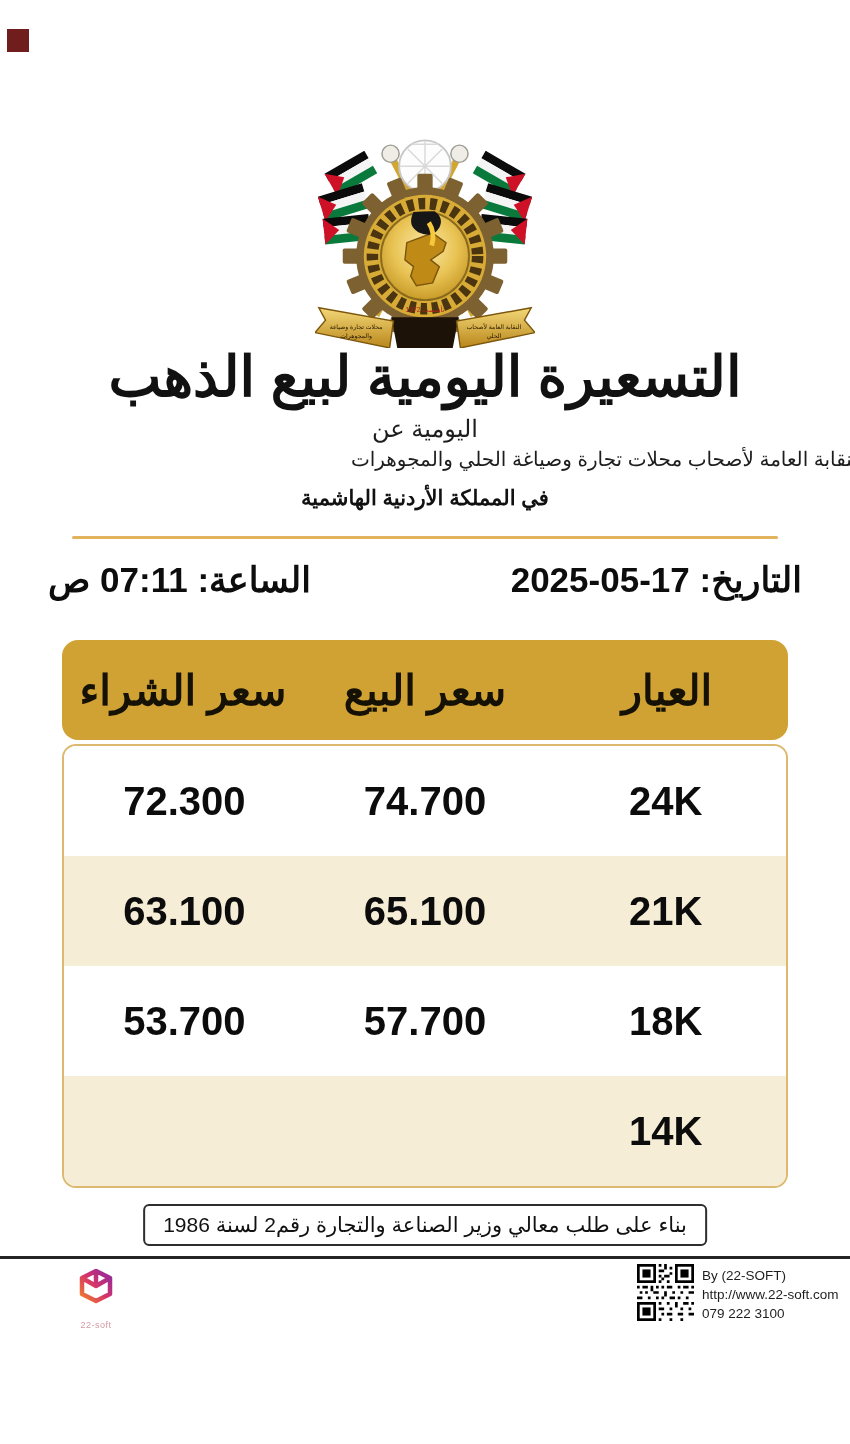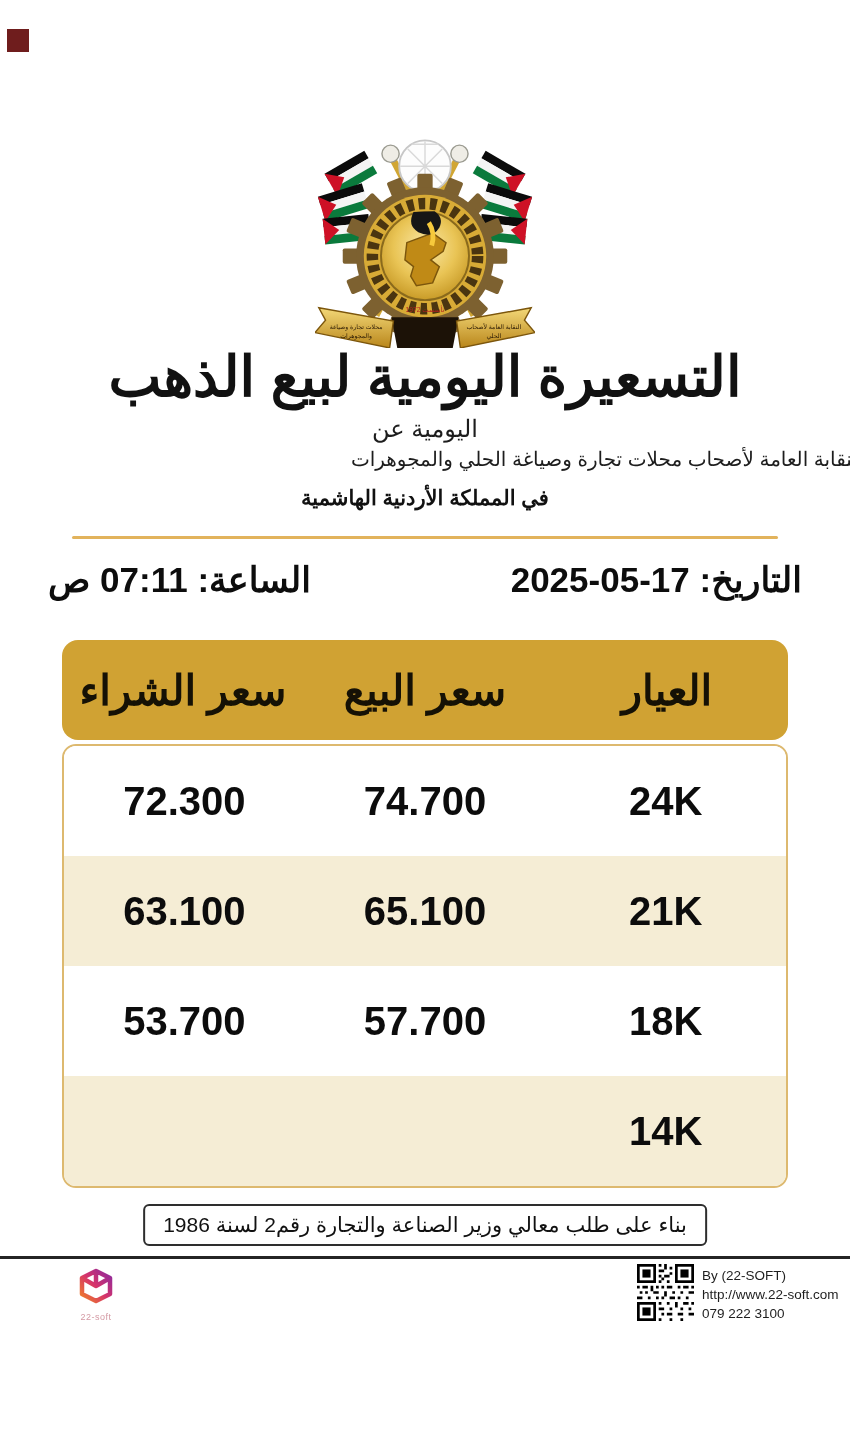--- a/index.html
+++ b/index.html
@@ -49,21 +49,21 @@
 
   .note-box {
     position:absolute; top:1204px; left:50%; transform:translateX(-50%);
     border:2px solid #2e2e2e; border-radius:6px; padding:7px 18px;
     font-size:21px; color:#111; direction:rtl; white-space:nowrap; background:#fff;
   }
 
   .footer-line { position:absolute; top:1256px; left:0; width:850px; height:3px; background:#242424; }
 
   .vendor-block { position:absolute; left:64px; top:1267px; width:64px; text-align:center; }
-  .vendor-label { font-size:9px; color:#d49aa4; letter-spacing:0.5px; margin-top:1px; }
+  .vendor-label { font-size:9px; color:#d49aa4; letter-spacing:0.5px; margin-top:9px; }
 
   .qr-block { position:absolute; left:637px; top:1264px; display:flex; gap:8px; align-items:flex-start; }
   .qr-credit { font-size:13.5px; color:#1e1e1e; line-height:1.42; padding-top:2px; white-space:nowrap; }
 </style>
 </head>
 <body>
 
 <div class="page">
 
   <div class="corner-mark"></div>

